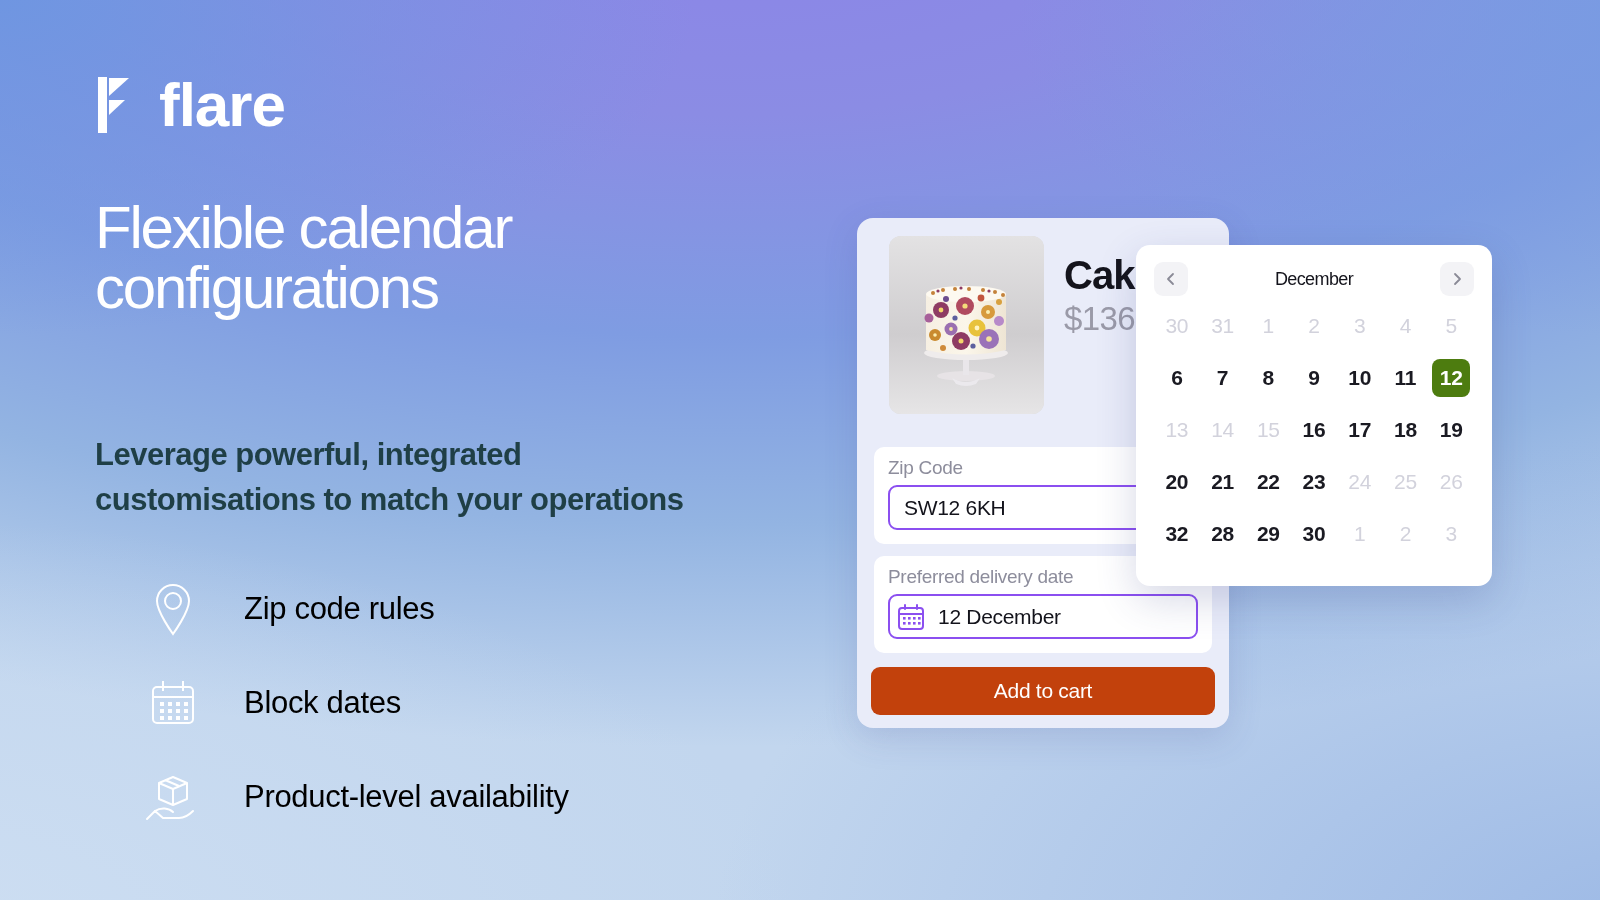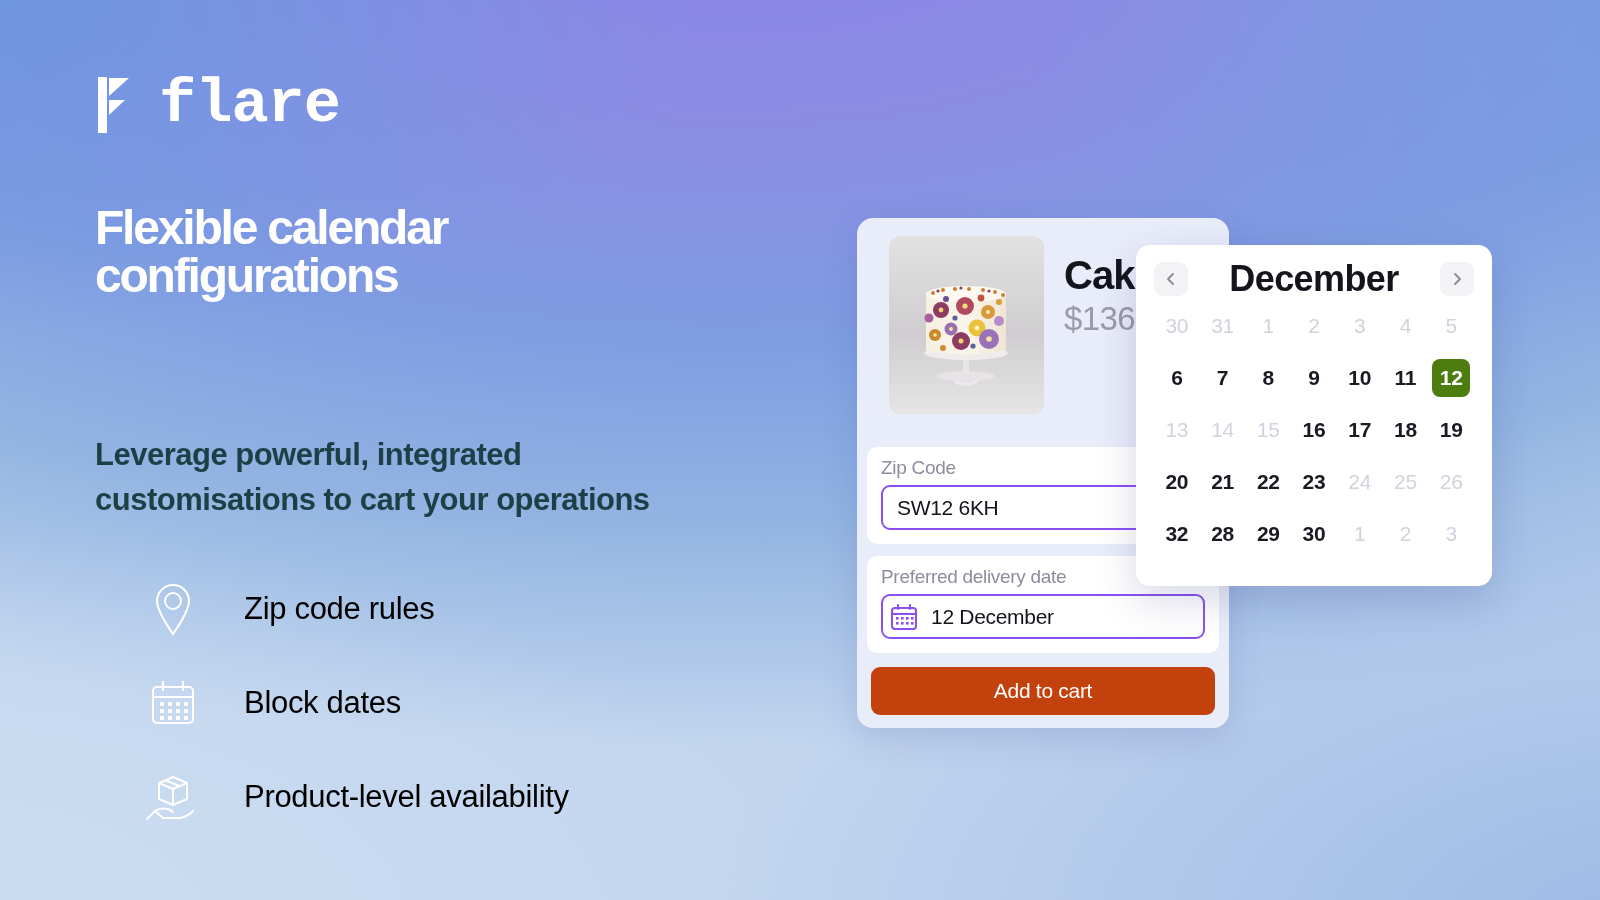--- a/index.html
+++ b/index.html
@@ -32,25 +32,25 @@
     position:absolute; inset:0;
     background: radial-gradient(60% 55% at 102% 2%, rgba(120,155,226,.85) 0%, rgba(120,155,226,0) 64%);
   }
 
   
   #left { position:absolute; left:95px; top:0; width:760px; height:900px; }
 
   #logo { position:absolute; top:74px; left:0; display:flex; align-items:center; gap:20px; }
   #logo-mark { width:44px; height:62px; display:block; }
   #logo-word { font-size:62px; font-weight:700; color:#ffffff; letter-spacing:-1px; line-height:1;
-               font-family:Liberation Mono, monospace; }
+               font-family:Liberation Sans, sans-serif; }
 
   #headline {
-    position:absolute; top:204px; left:0; width:720px;
-    font-size:48px; line-height:1.0; font-weight:700; color:#ffffff;
+    position:absolute; top:198px; left:0; width:720px;
+    font-size:60px; line-height:1.0; font-weight:400; color:#ffffff;
     letter-spacing:-2.2px;
   }
   #subhead {
     position:absolute; top:432px; left:0; width:700px;
     font-size:31px; line-height:1.46; font-weight:700; color:#1f3f46;
     letter-spacing:-0.5px;
   }
 
   #features { position:absolute; top:562px; left:45px; width:700px; }
   .feature { display:flex; align-items:center; height:94px; }
@@ -70,21 +70,21 @@
   #product-image {
     width:155px; height:178px; flex:0 0 155px; border-radius:12px;
     overflow:hidden; background:#d8d8da; position:relative;
   }
   #product-image svg { display:block; width:100%; height:100%; }
   #product-info { margin-left:20px; padding-top:18px; min-width:0; }
   #product-title { font-size:40px; font-weight:700; color:#14141c; letter-spacing:-1px; line-height:1.05; white-space:nowrap; }
   #product-price { font-size:33px; font-weight:400; color:#9a9aa8; letter-spacing:-0.6px; margin-top:4px; white-space:nowrap; }
 
   .field-panel {
-    margin:0 10px; background:#ffffff; border-radius:10px;
+    margin:0 17px; background:#ffffff; border-radius:10px;
     padding:10px 14px 14px 14px;
   }
   #zip-panel { margin-top:33px; }
   #date-panel { margin-top:12px; }
   .field-label { font-size:19px; color:#8d8d9c; letter-spacing:-0.3px; margin-bottom:6px; }
   .field-box {
     border:2px solid #8b4ff0; border-radius:9px; background:#ffffff;
     height:45px; display:flex; align-items:center; padding:0 14px;
   }
   .field-value { font-size:21px; color:#13131b; letter-spacing:-0.3px; }
@@ -102,21 +102,21 @@
     position:absolute; left:1136px; top:245px; width:356px; height:341px;
     background:#ffffff; border-radius:14px;
     box-shadow:0 14px 40px rgba(50,60,130,.20);
     padding:14px 18px 16px 18px;
   }
   #cal-header { display:flex; align-items:center; height:40px; }
   .cal-nav {
     width:34px; height:34px; border-radius:9px; background:#f3f3f6; border:none;
     display:flex; align-items:center; justify-content:center; cursor:pointer; flex:0 0 34px;
   }
-  #cal-month { flex:1; text-align:center; font-size:36px; font-weight:700; color:#14141c; letter-spacing:-0.6px; }
+  #cal-month { flex:1; text-align:center; font-size:18px; font-weight:400; color:#14141c; letter-spacing:-0.6px; }
   #cal-grid {
     margin-top:8px; display:grid; grid-template-columns:repeat(7,1fr);
     row-gap:0; justify-items:center; align-items:center;
   }
   .cal-day {
     width:38px; height:38px; border-radius:8px; display:flex; align-items:center; justify-content:center;
     font-size:21px; color:#1a1a22; font-weight:700; letter-spacing:-0.3px; cursor:pointer;
     background:transparent; border:none; font-family:"Liberation Sans", sans-serif;
   }
   .cal-day.muted { color:#d2d2dc; font-weight:400; cursor:default; }
@@ -143,21 +143,21 @@
     <div id="logo-word">flare</div>
   </div>
 
   <h1 id="headline">
     <span>Flexible calendar</span><br>
     <span>configurations</span>
   </h1>
 
   <p id="subhead">
     <span>Leverage powerful, integrated</span><br>
-    <span>customisations to cart your operations</span>
+    <span>customisations to match your operations</span>
   </p>
 
   <div id="features">
 
     <div class="feature">
       <span class="feature-icon">
         <svg width="40" height="54" viewBox="0 0 40 54" fill="none" stroke="#ffffff" stroke-width="2">
           <path d="M20 52 C20 52 4 30 4 19 A16 16 0 0 1 36 19 C36 30 20 52 20 52 Z"></path>
           <circle cx="20" cy="19" r="8"></circle>
         </svg>

